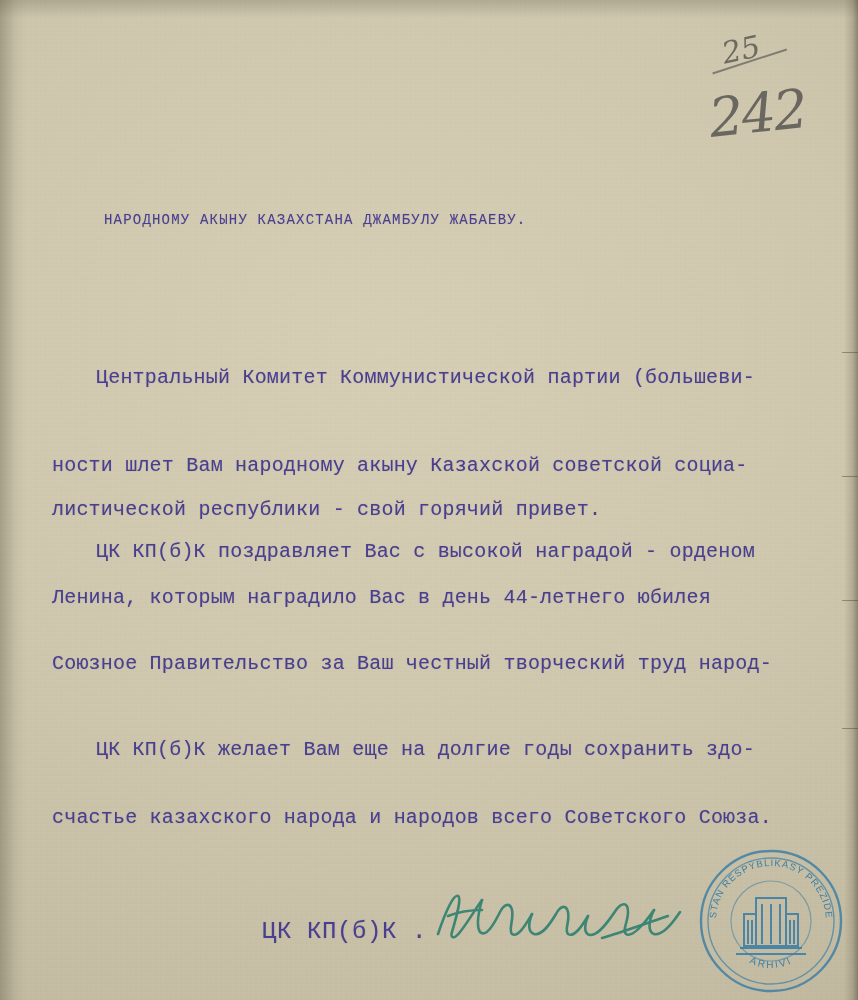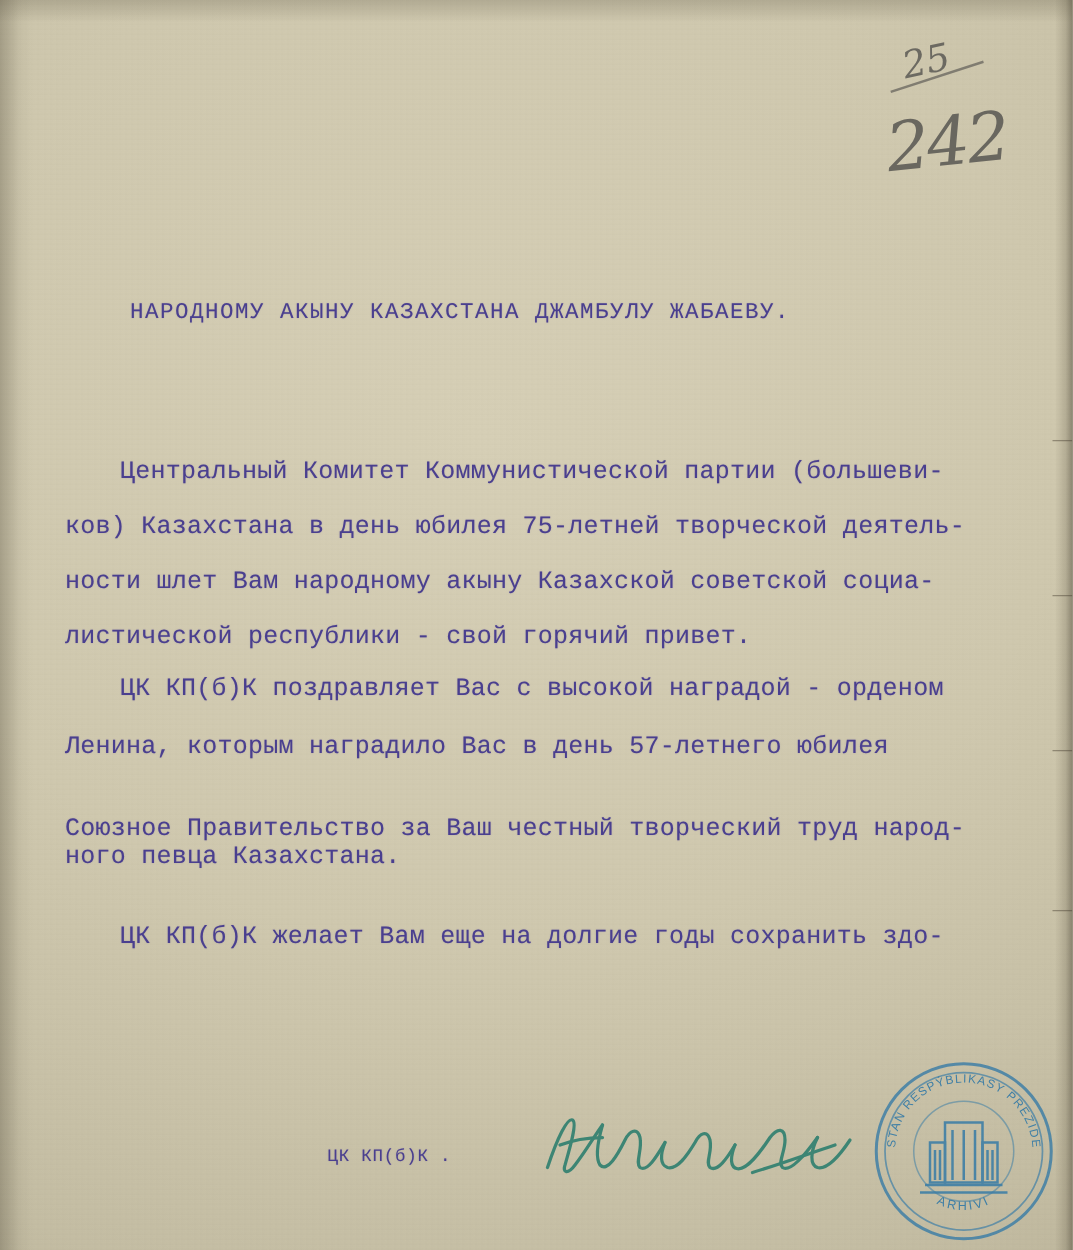--- a/index.html
+++ b/index.html
@@ -63,23 +63,22 @@
     position: absolute;
     color: #4a3f8f;
     font-family: "Liberation Mono", monospace;
     white-space: pre;
     letter-spacing: .6px;
     text-shadow: 0 0 1px rgba(74,63,143,.35);
   }
   #heading {
     left: 104px;
     top: 212px;
-    font-size: 18px;
+    font-size: 14px;
     letter-spacing: 1.2px;
-    margin-top: 28px;
   }
   .body-line {
     font-size: 20px;
     left: 52px;
     letter-spacing: .2px;
   }
   .indent { left: 96px; }
 
   
   .hand {
@@ -129,21 +128,21 @@
     position: absolute;
     right: 14px;
     bottom: 6px;
     width: 146px;
     height: 146px;
   }
   .sig-label {
     position: absolute;
     left: 262px;
     top: 918px;
-    font-size: 14px;
+    font-size: 24px;
   }
 </style>
 </head>
 <body>
 
 <div id="page">
   <div id="paper"></div>
   <div id="grain"></div>
   <div id="left-shadow"></div>
   <div id="top-shadow"></div>
@@ -152,30 +151,29 @@
   <div class="seam" style="top:476px"></div>
   <div class="seam" style="top:600px"></div>
   <div class="seam" style="top:728px"></div>
 
   <div class="hand" id="hand-num-small">25</div>
   <div class="hand" id="hand-num-big">242</div>
 
   <div class="typed" id="heading">НАРОДНОМУ АКЫНУ КАЗАХСТАНА ДЖАМБУЛУ ЖАБАЕВУ.</div>
 
   <div class="typed body-line indent" style="top:366px">Центральный Комитет Коммунистической партии (большеви-</div>
-  <div class="typed body-line" style="top:410px">ков) Казахстана в день юбилея 75-летней творческой деятель-</div>
   <div class="typed body-line" style="top:454px">ности шлет Вам народному акыну Казахской советской социа-</div>
   <div class="typed body-line" style="top:498px">листической республики - свой горячий привет.</div>
 
   <div class="typed body-line indent" style="top:540px">ЦК КП(б)К поздравляет Вас с высокой наградой - орденом</div>
-  <div class="typed body-line" style="top:586px">Ленина, которым наградило Вас в день 57-летнего юбилея</div>
+  <div class="typed body-line" style="top:586px">Ленина, которым наградило Вас в день 44-летнего юбилея</div>
   <div class="typed body-line" style="top:652px">Союзное Правительство за Ваш честный творческий труд народ-</div>
-  <div class="typed body-line" style="top:674px">ного певца Казахстана.</div>
 
   <div class="typed body-line indent" style="top:738px">ЦК КП(б)К желает Вам еще на долгие годы сохранить здо-</div>
+  <div class="typed body-line" style="top:806px">счастье казахского народа и народов всего Советского Союза.</div>
 
   <div class="typed sig-label">ЦК КП(б)К .</div>
 
   <svg id="signature" viewBox="0 0 270 70">
     <g fill="none" stroke="#2f7f6f" stroke-width="2.6" stroke-linecap="round" stroke-linejoin="round" opacity="0.9">
       <path d="M6,54 C14,30 22,14 26,16 C30,18 24,38 20,52 C18,58 22,60 28,52 C36,42 44,28 50,20"></path>
       <path d="M16,36 C26,32 38,30 50,30"></path>
       <path d="M50,20 C46,34 44,46 48,52 C54,58 62,44 68,32 C72,24 78,22 80,30 C82,40 76,50 80,54 C86,58 94,44 100,34"></path>
       <path d="M100,34 C96,44 96,52 102,54 C110,56 118,44 124,34 C128,26 134,24 136,32 C138,42 132,50 136,54 C142,58 150,46 156,36"></path>
       <path d="M156,36 C152,46 152,54 158,55 C166,56 176,42 184,30 C190,22 196,22 196,32 C196,42 190,50 194,54 C200,58 212,44 222,30"></path>

